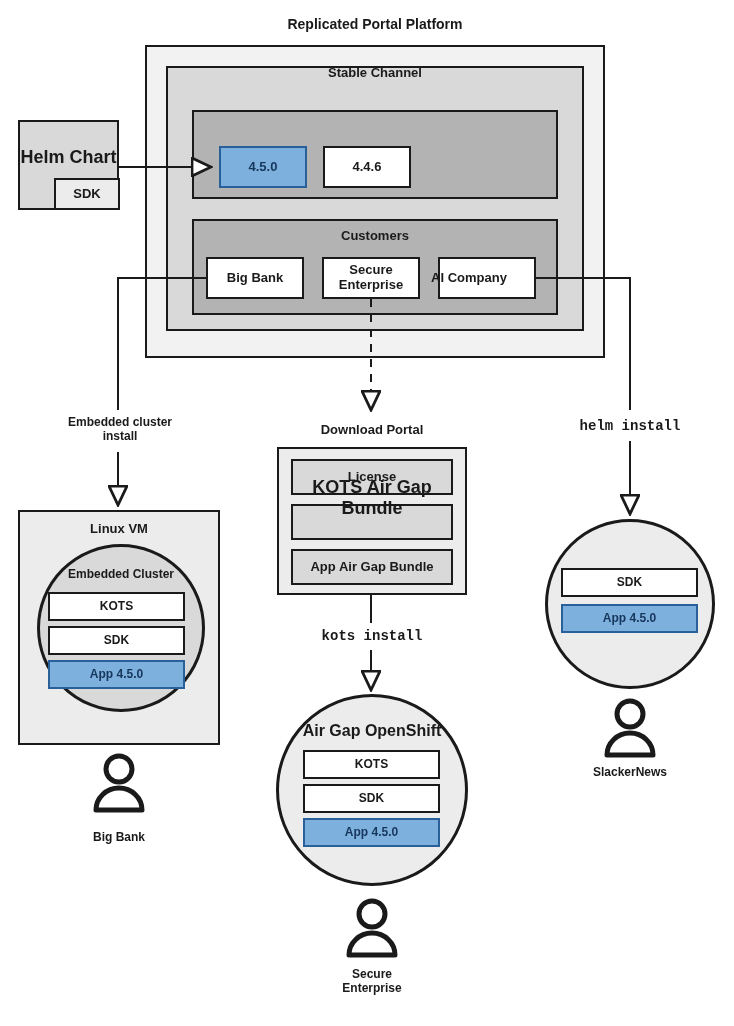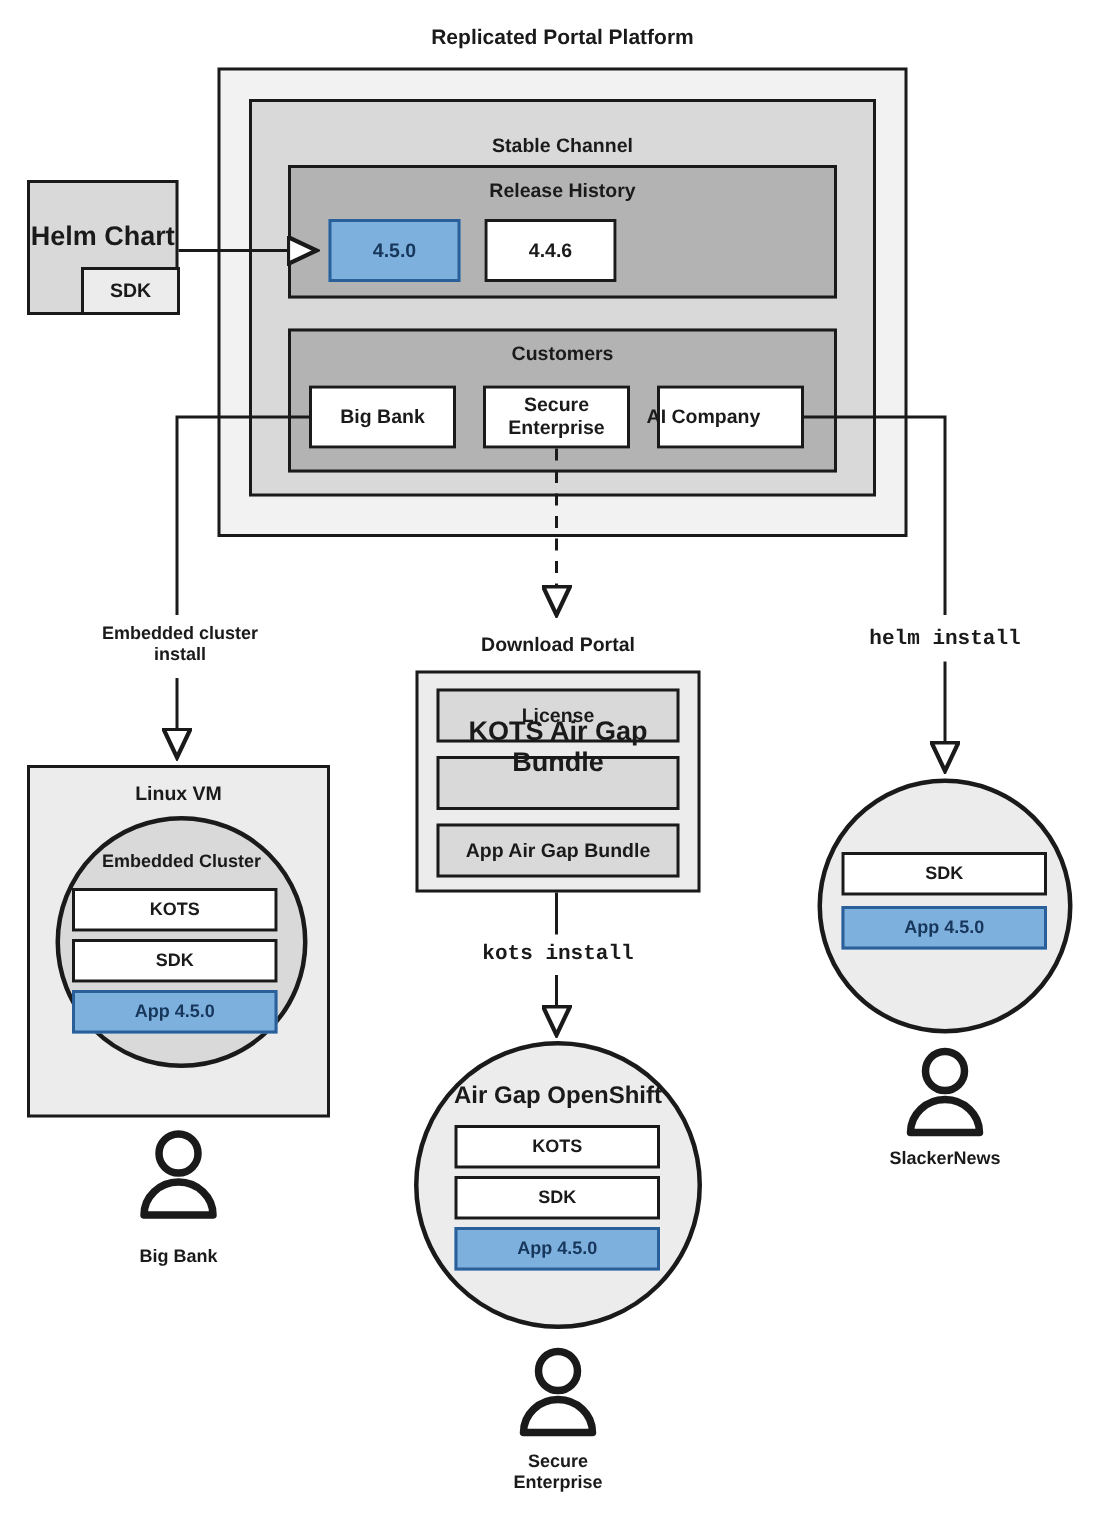--- a/index.html
+++ b/index.html
@@ -40,24 +40,23 @@
 </head>
 <body>
 
 <div class="stage">
 
   <div class="title" style="left:140px;top:16px;width:470px;font-size:14px;">Replicated Portal Platform</div>
 
   <div class="box outer-box" style="left:145px;top:45px;width:460px;height:313px;"></div>
 
   <div class="box mid-box" style="left:166px;top:66px;width:418px;height:265px;"></div>
-  <div class="lbl" style="left:166px;top:86px;width:418px;height:22px;font-size:13px;">Stable Channel</div>
+  <div class="lbl" style="left:166px;top:62px;width:418px;height:22px;font-size:13px;">Stable Channel</div>
 
   <div class="box inner-box" style="left:192px;top:110px;width:366px;height:89px;"></div>
-  <div class="lbl" style="left:192px;top:117px;width:366px;height:20px;font-size:13px;">Release History</div>
 
   <div class="box blue-box" style="left:219px;top:146px;width:88px;height:42px;"></div>
   <div class="lbl" style="left:219px;top:146px;width:88px;height:42px;font-size:13px;color:#16365c;">4.5.0</div>
 
   <div class="box white-box" style="left:323px;top:146px;width:88px;height:42px;"></div>
   <div class="lbl" style="left:323px;top:146px;width:88px;height:42px;font-size:13px;">4.4.6</div>
 
   <div class="box inner-box" style="left:192px;top:219px;width:366px;height:96px;"></div>
   <div class="lbl" style="left:192px;top:226px;width:366px;height:20px;font-size:13px;">Customers</div>
 

